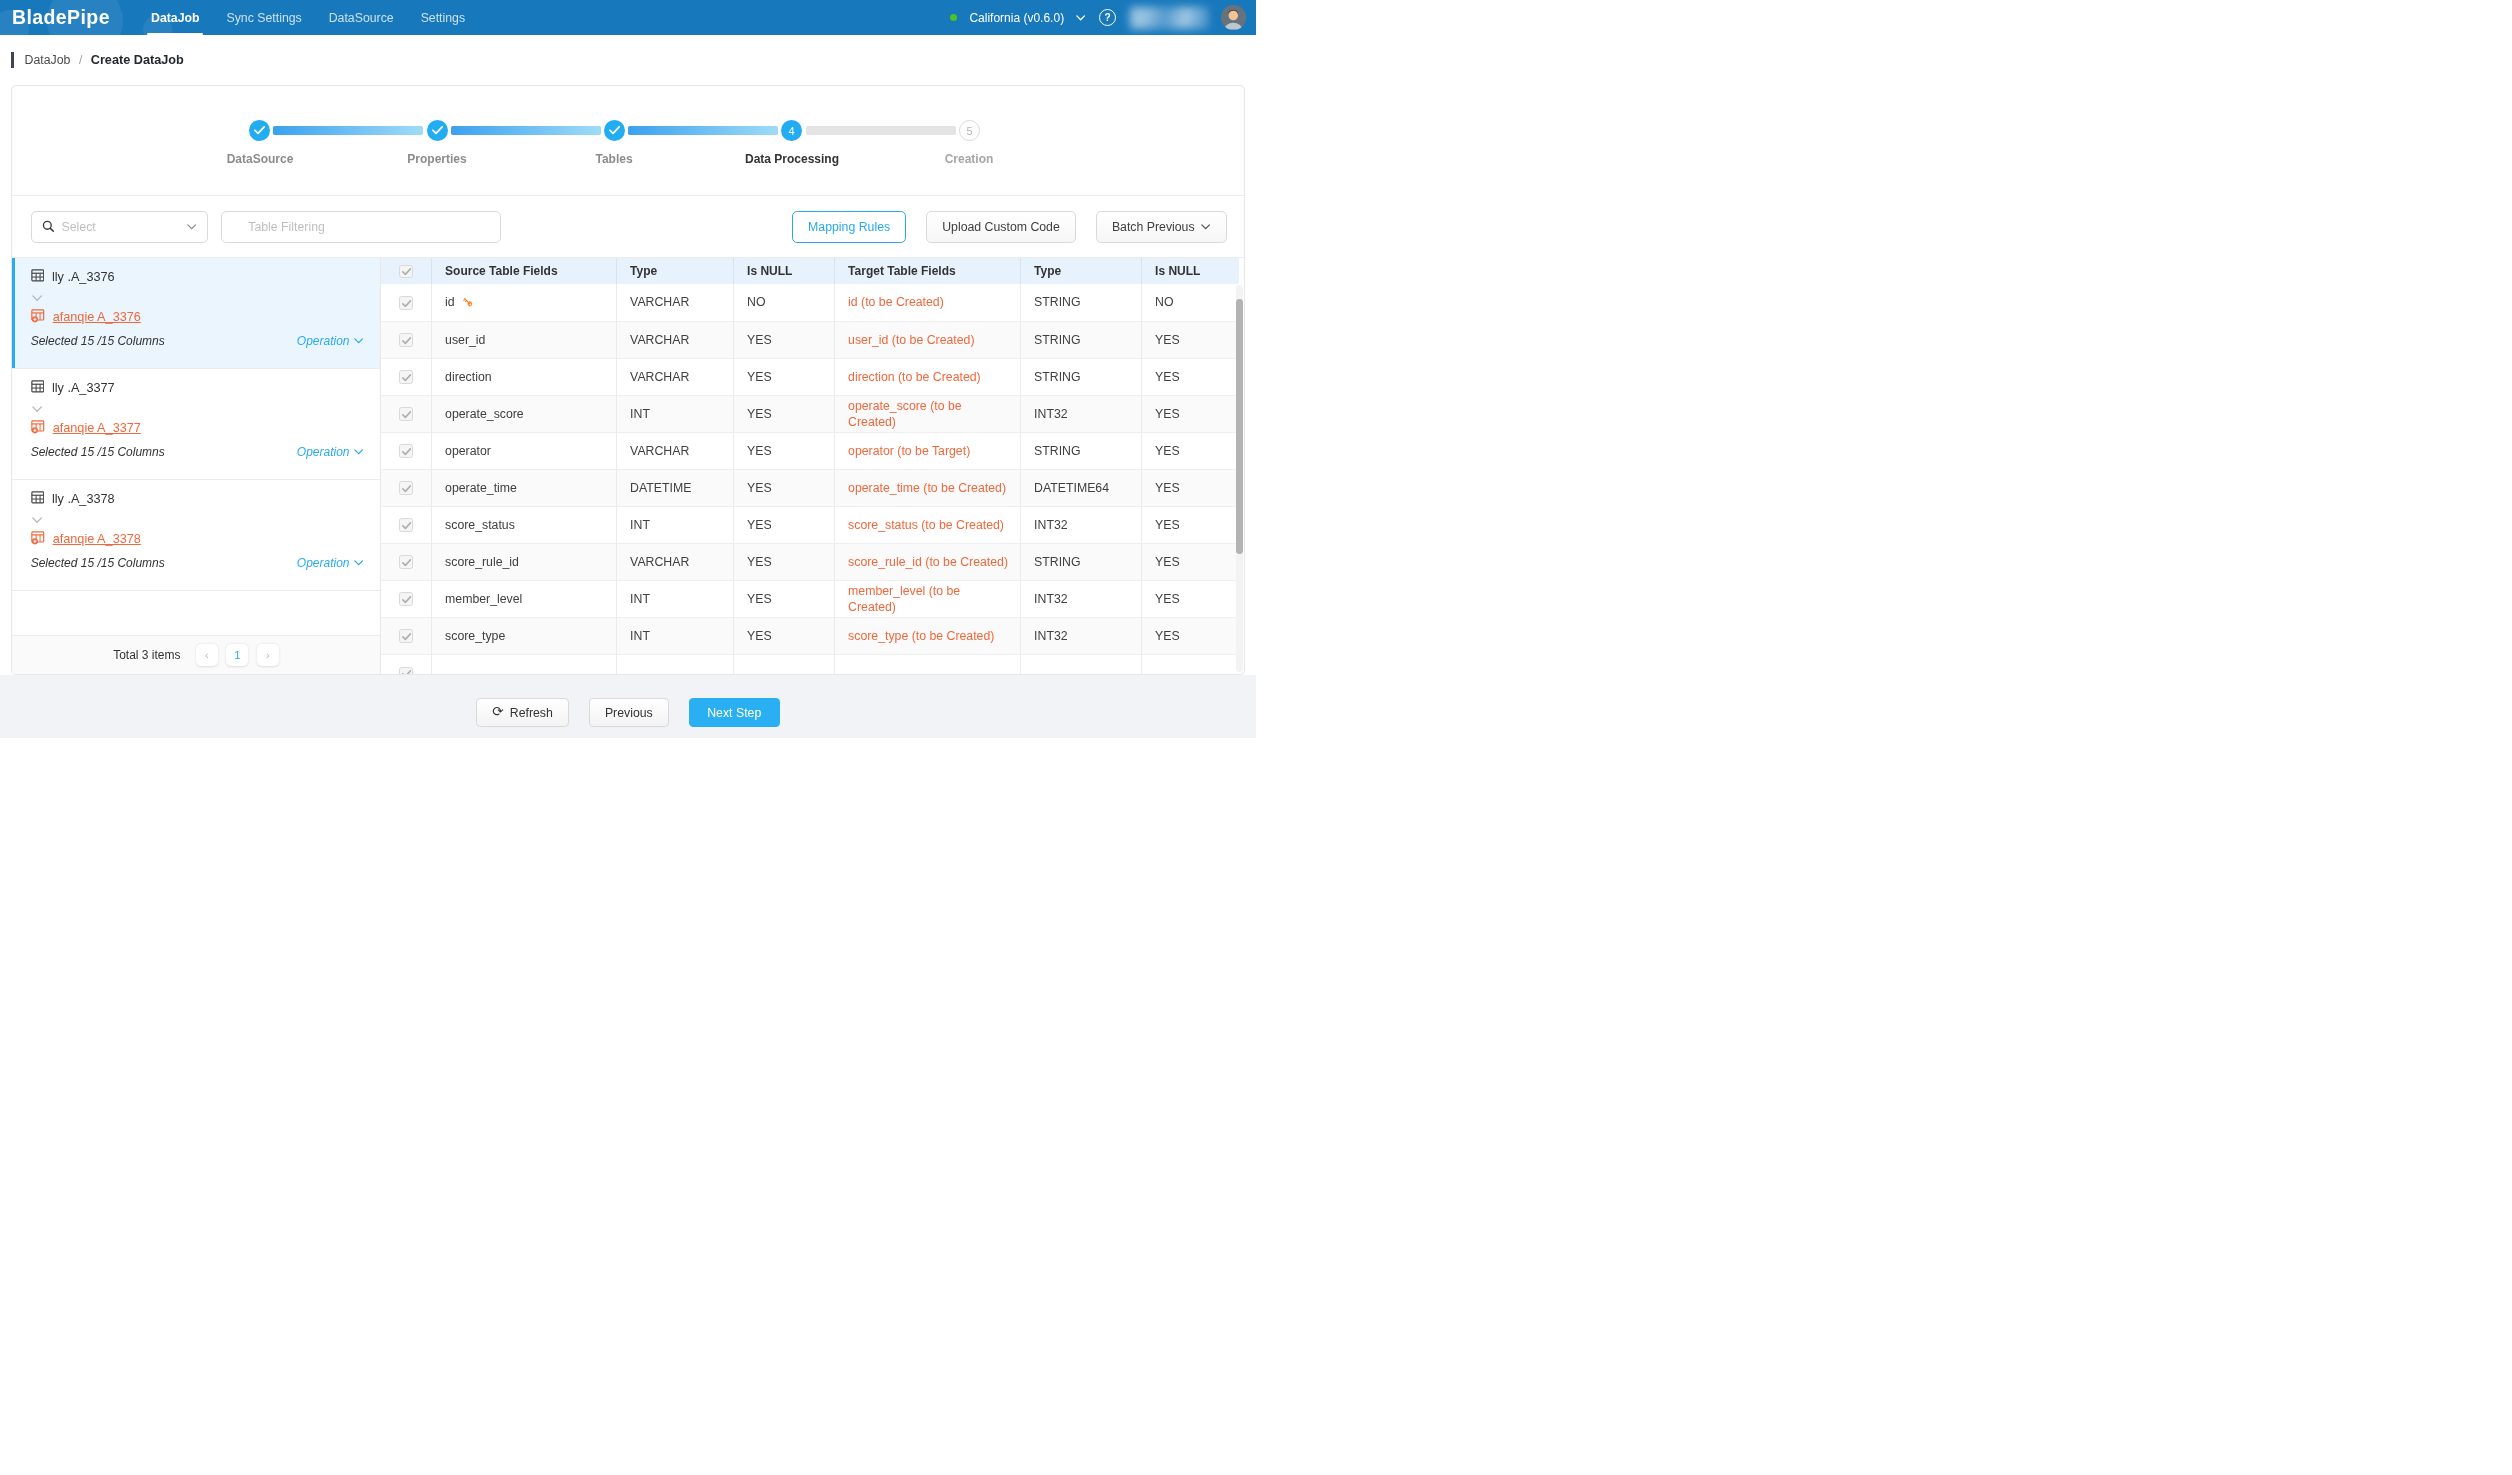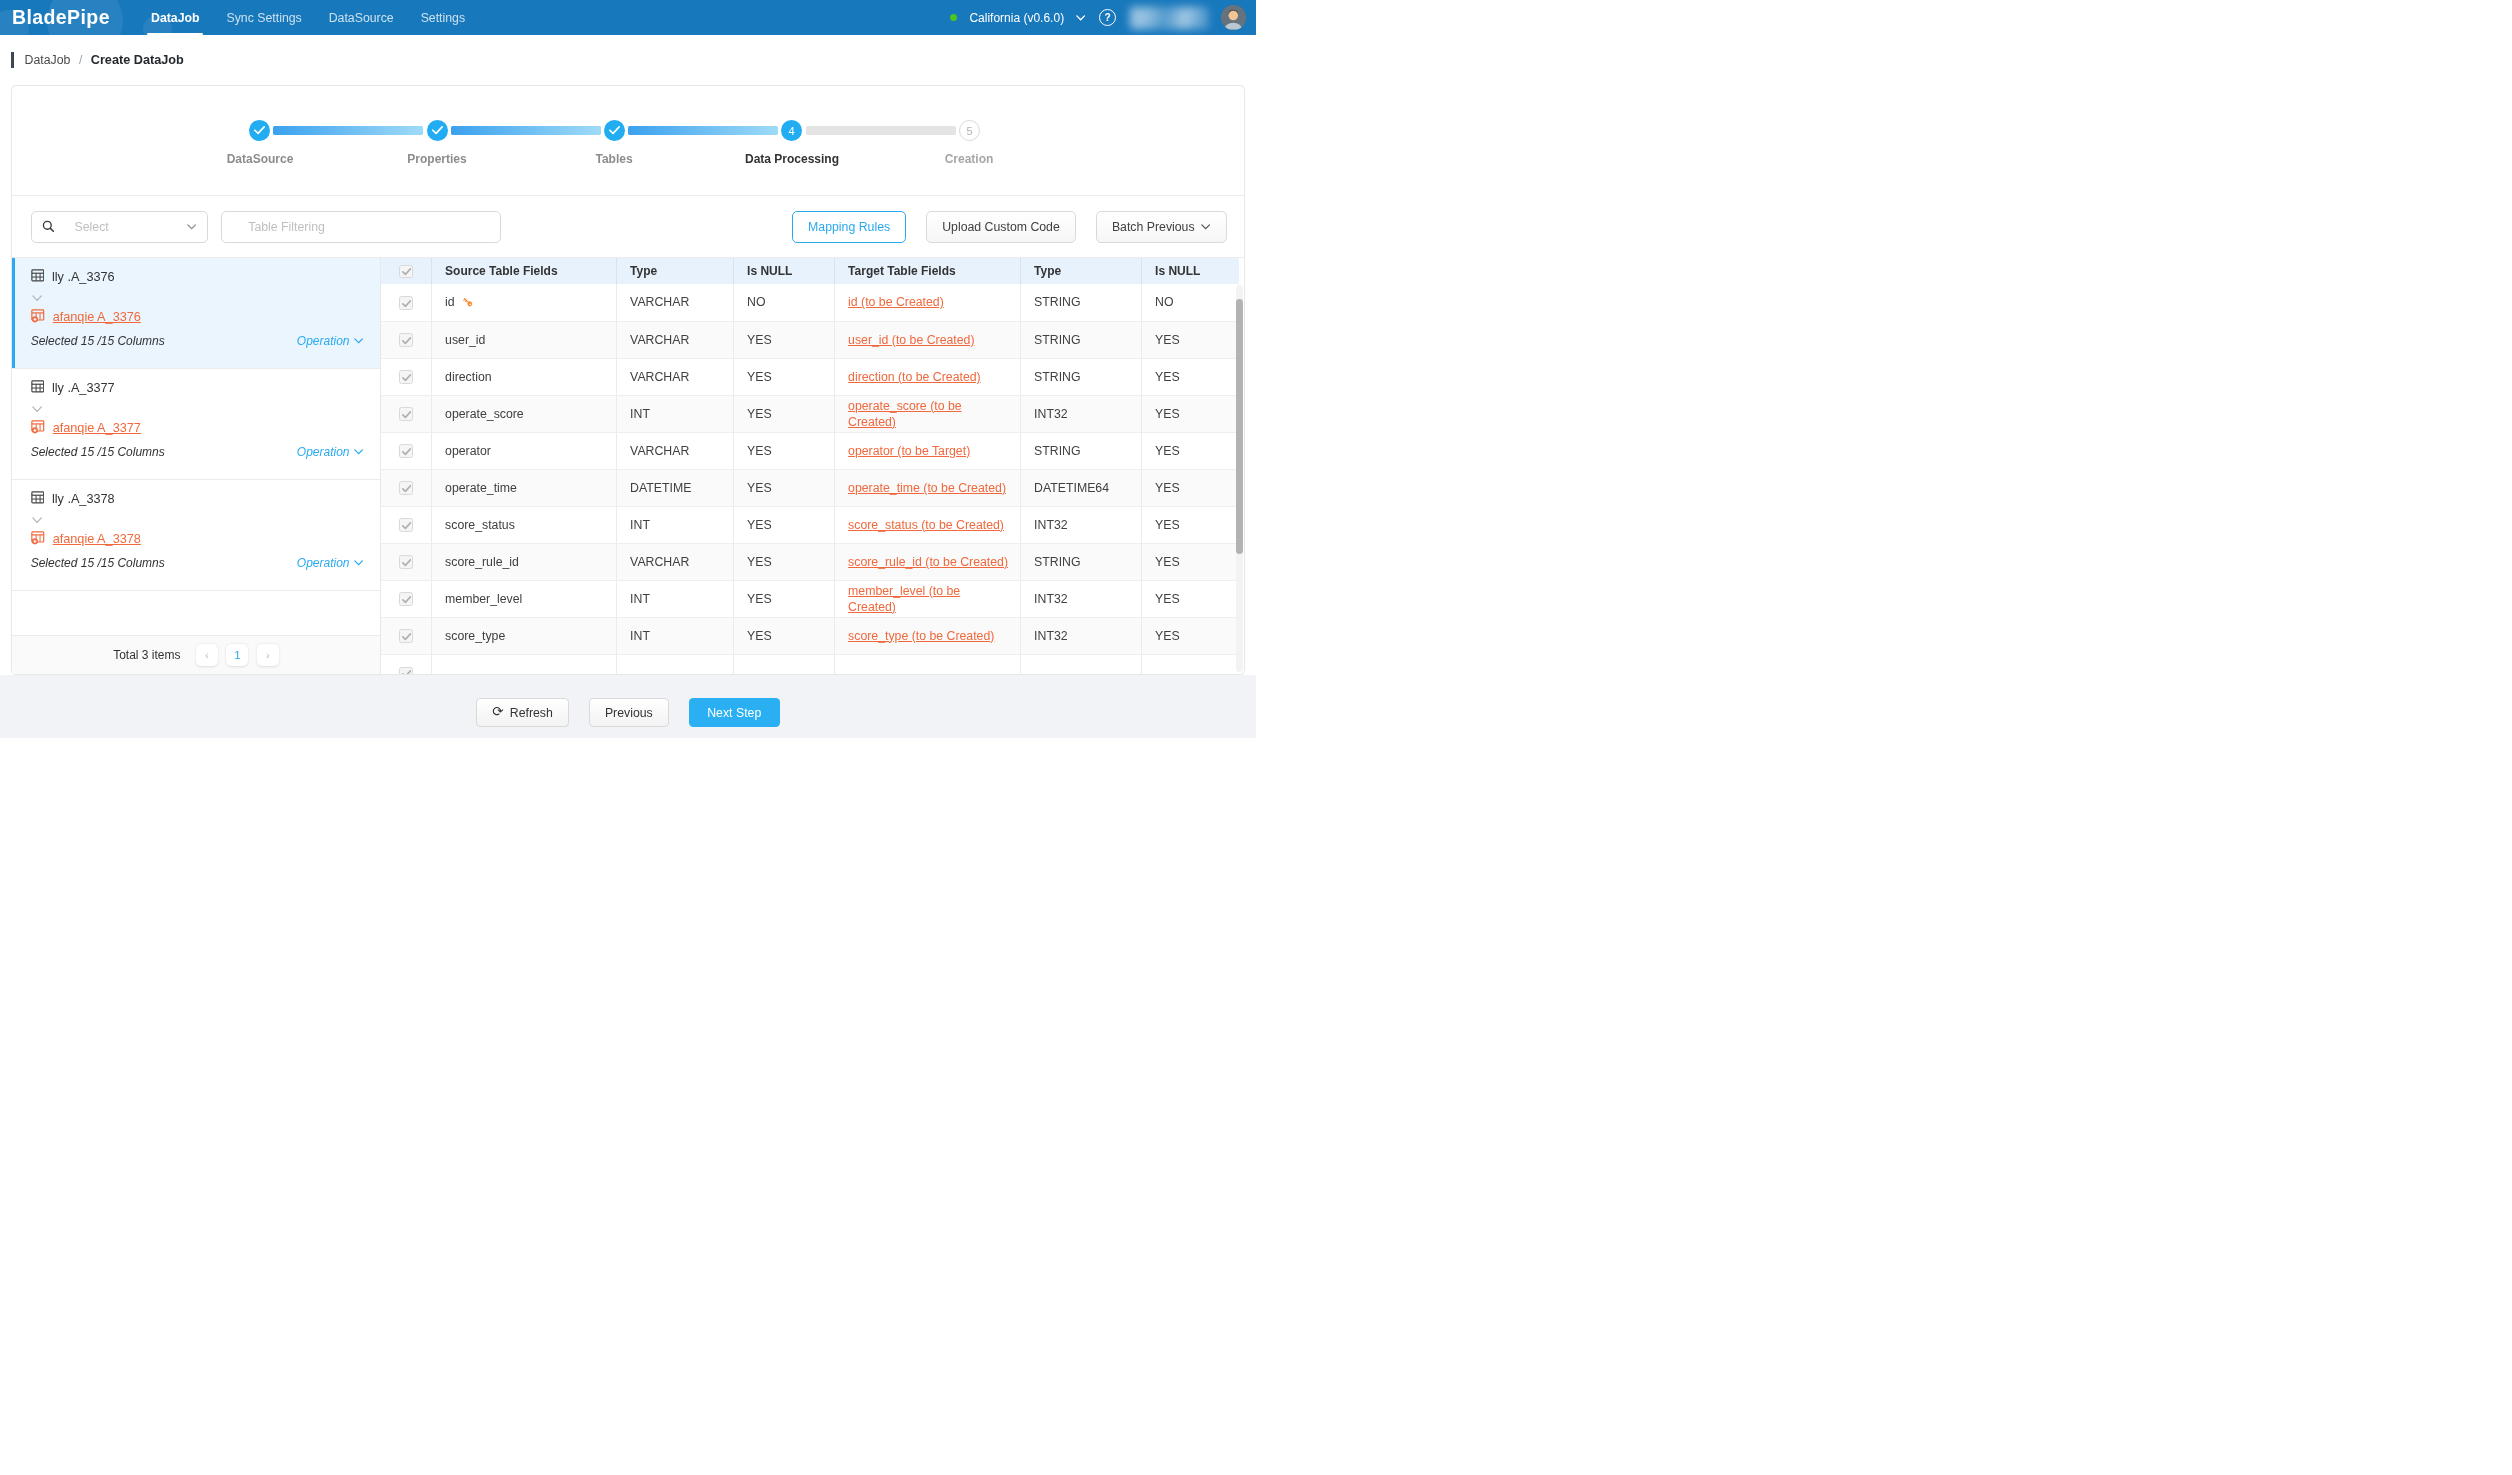--- a/index.html
+++ b/index.html
@@ -39,21 +39,21 @@
   .step-circle.pending { background:#fff; border:0.8px solid #d9d9d9; color:#b3b3b3; }
   .step-bar { position:absolute; top:40px; height:8.5px; border-radius:1.7px; }
   .step-bar.blue { background:linear-gradient(90deg,#3ba1ee,#9fdbf8); }
   .step-bar.gray { background:#e4e4e4; }
   .step-label { position:absolute; top:66px; width:178px; text-align:center; font-size:12px; color:#8c8c8c; font-weight:bold; }
   .step-label.active { color:#333; }
   .step-label.pending { color:#a6a6a6; }
 
   
   .toolbar { height:62px; display:flex; align-items:center; padding:0 17px 0 18.7px; border-bottom:0.8px solid #ececec; }
-  .select-box { width:177px; height:32px; border:0.8px solid #d9d9d9; border-radius:5.1px; display:flex; align-items:center; padding:0 10.2px; gap:20px; cursor:pointer; background:#fff; }
+  .select-box { width:177px; height:32px; border:0.8px solid #d9d9d9; border-radius:5.1px; display:flex; align-items:center; padding:0 10.2px; gap:7px; cursor:pointer; background:#fff; }
   .select-box .ph { color:#bfbfbf; font-size:12.3px; flex:1; }
   .filter-input { margin-left:13.6px; width:280px; height:32px; border:0.8px solid #d9d9d9; border-radius:5.1px; padding:0 26px; font-size:12.3px; color:#404040; font-family:"Liberation Sans", sans-serif; }
   .filter-input::placeholder { color:#bfbfbf; }
   .toolbar-right { margin-left:auto; display:flex; align-items:center; gap:19.5px; }
   .btn { height:32px; border-radius:5.1px; font-size:12.3px; display:inline-flex; align-items:center; justify-content:center; padding:0 15.3px; cursor:pointer; font-family:"Liberation Sans", sans-serif; }
   .btn-outline-blue { border:0.8px solid #2aa8ef; color:#2aa8ef; background:#fff; }
   .btn-default { border:0.8px solid #d9d9d9; color:#404040; background:linear-gradient(#fff,#f6f6f6); gap:6.8px; }
 
   
   .content { display:flex; height:416px; }
@@ -72,21 +72,21 @@
   .pg-btn { width:22px; height:22px; background:#fff; border-radius:5.1px; box-shadow:0 0.8px 2.5px rgba(0,0,0,0.12); display:flex; align-items:center; justify-content:center; font-size:11px; color:#b8b8b8; cursor:pointer; }
   .pg-btn.page { color:#2aaaf0; font-size:11.5px; }
 
   
   .table-area { position:relative; flex:1; overflow:hidden; }
   table.ftable { border-collapse:collapse; table-layout:fixed; width:858px; }
   .ftable th { background:#e7f2fd; height:26px; font-size:12px; color:#333; text-align:left; padding:0 0 0 13.6px; font-weight:bold; border-right:0.8px solid rgba(0,0,0,0.06); }
   .ftable td { height:37px; font-size:12.3px; color:#404040; padding:1.7px 8.5px 1.7px 13.6px; border-right:0.8px solid #ebebeb; border-bottom:0.8px solid #efefef; background:#fff; line-height:16px; }
   .ftable th:last-child, .ftable td:last-child { border-right:none; }
   .ftable tbody tr:nth-child(even) td { background:#fafafa; }
-  .ftable td.target { color:#f0683c;text-decoration:underline; }
+  .ftable td.target { color:#f0683c; }
   .ftable td.cbcell, .ftable th.cbcell { padding:0; text-align:center; }
   .cb { display:inline-block; width:13.6px; height:13.6px; border:0.8px solid #d9d9d9; border-radius:2.5px; background:#f5f5f5; vertical-align:middle; position:relative; cursor:pointer; }
   .cb svg { position:absolute; left:1.7px; top:2.5px; }
   .clip-row { height:16px; overflow:hidden; }
   .clip-row td { border-bottom:none; height:16px; }
   .clip-row .cb { margin-top:12px; }
   .src-field { display:flex; align-items:center; gap:6px; }
   .vscroll { position:absolute; top:27px; right:0.8px; bottom:1.7px; width:6.8px; background:#f3f3f3; border-radius:3.4px; }
   .vscroll .thumb { position:absolute; top:13.6px; left:0; width:6.8px; height:255px; background:#b3b3b3; border-radius:3.4px; cursor:pointer; }
 

